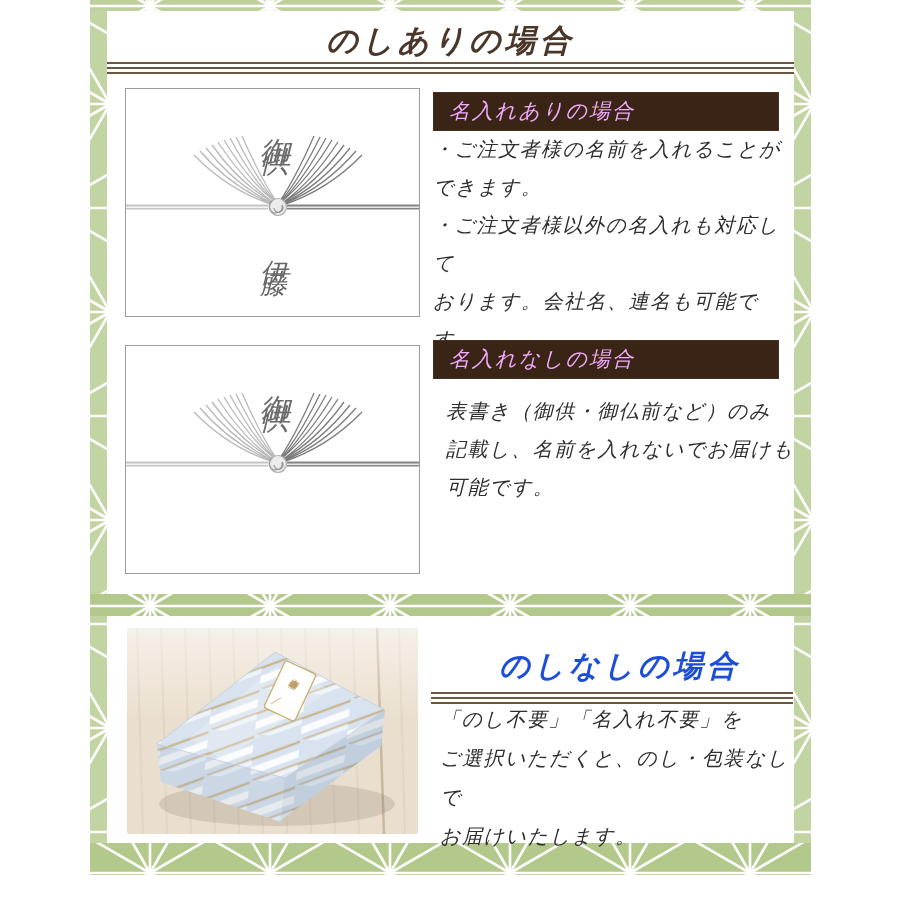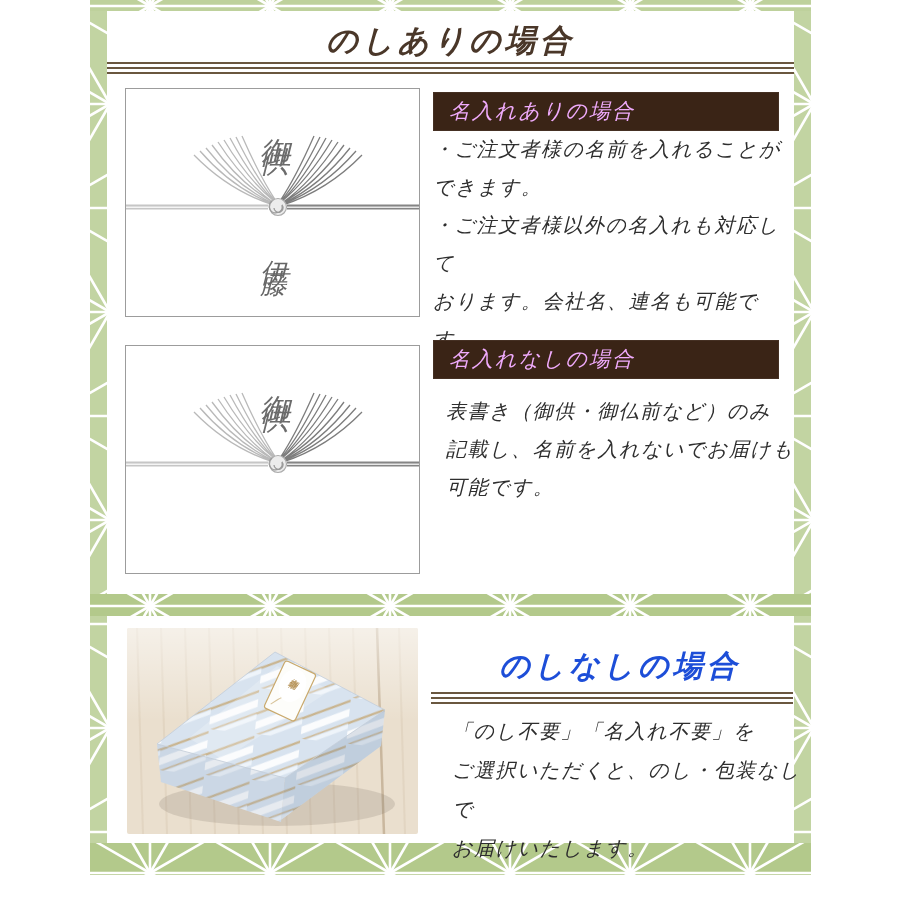--- a/index.html
+++ b/index.html
@@ -151,17 +151,17 @@
       <g transform="translate(163,63) rotate(25)">
         <rect x="-17" y="-26" width="34" height="52" rx="3" fill="#fdfdfa" stroke="#c9a96c" stroke-width="1.2"></rect>
         <path d="M-12 20 q10 -18 24 -24" fill="none" stroke="#d8c49a" stroke-width="1"></path>
         <ellipse cx="0" cy="-6" rx="13" ry="17" fill="#ffffff"></ellipse>
         <text x="0" y="-19" font-size="9" fill="#b59155" text-anchor="middle" style="writing-mode:vertical-rl;text-orientation:upright;letter-spacing:1px">御進物</text>
       </g>
     </svg>
   </div>
   <div class="abs s3-title">のしなしの場合</div>
   <div class="abs triple-rule" style="left:431px;top:692px;width:362px"></div>
-  <p class="abs body-text" style="left:440px;top:700px;width:360px;margin:12px;line-height:39px">「のし不要」「名入れ不要」を
+  <p class="abs body-text" style="left:440px;top:700px;width:360px;margin:0;line-height:39px">「のし不要」「名入れ不要」を
 ご選択いただくと、のし・包装なしで
 お届けいたします。</p>
 
 </div>
 
 </body></html>

